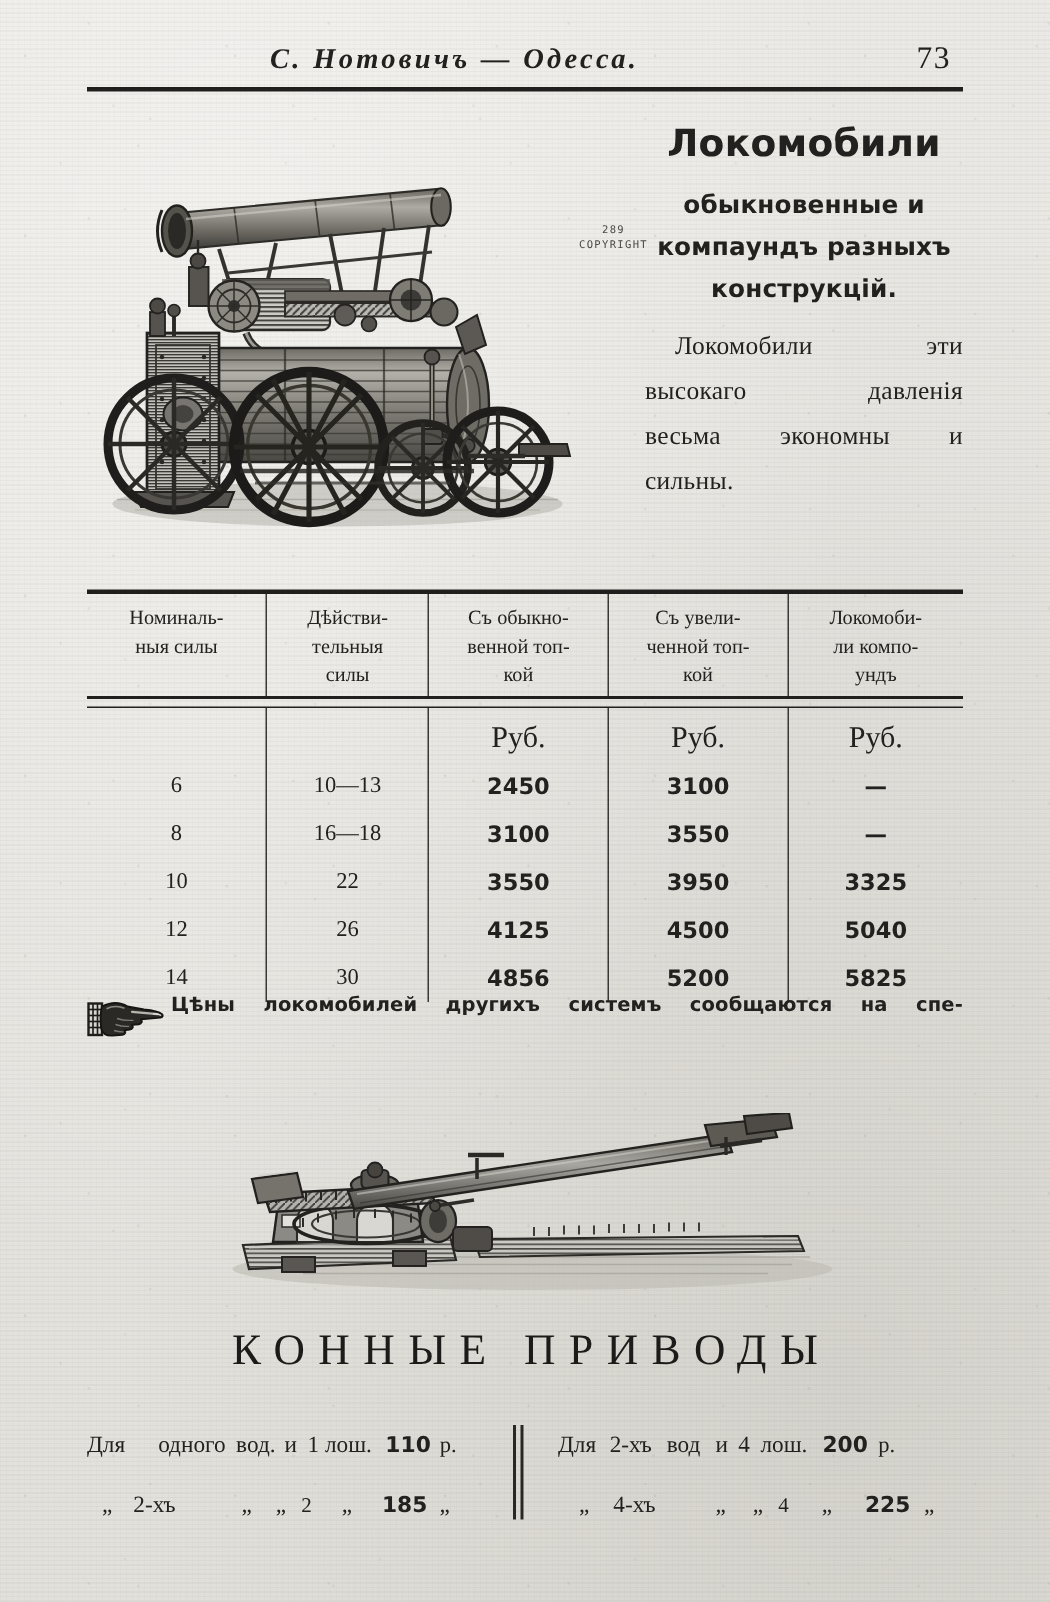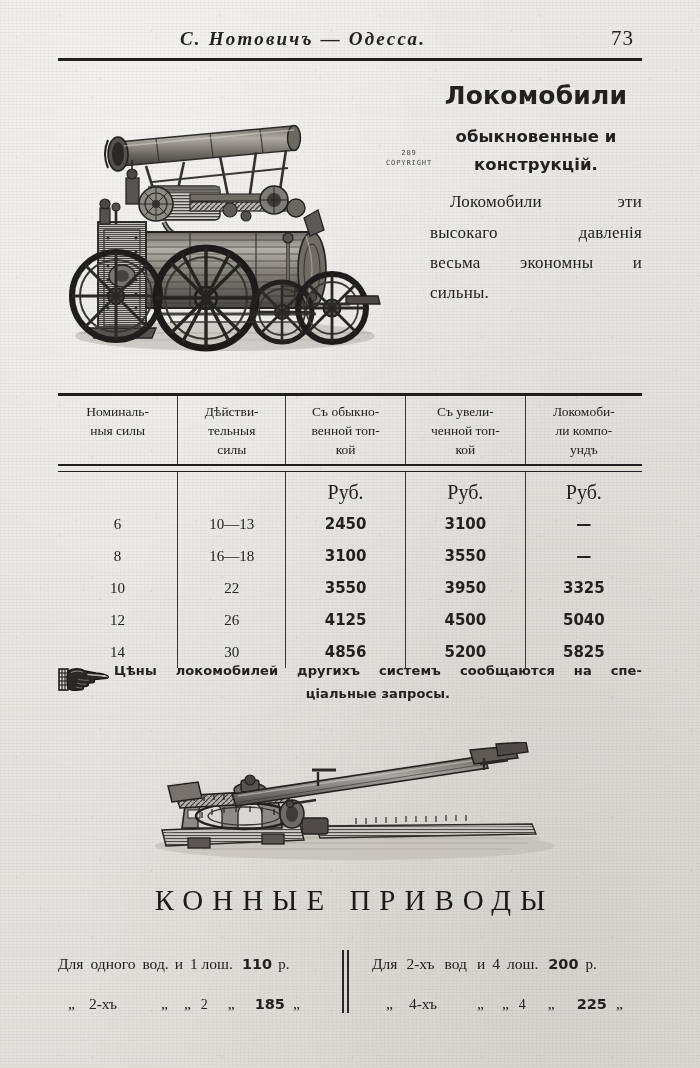--- a/index.html
+++ b/index.html
@@ -270,21 +270,21 @@
   .pline .amt {
     font-family: "DejaVu Sans", sans-serif;
     font-weight: 700;
     font-size: 14.5px;
   }
   .pline .rub-unit { font-size: 15px; }
   .ditto { font-style: normal; }
 
   
   .l1 .s1 { }
-  .l1 .s2 { margin-left: 7px; }
+  .l1 .s2 { margin-left: 22px; }
   .l1 .s3 { margin-left: 7px; }
   .l1 .s4 { margin-left: 6px; }
   .l1 .s5 { margin-left: 7px; }
   .l1 .amt { margin-left: 9px; }
   .l1 .rub-unit { margin-left: 6px; }
 
   
   .l2 { padding-left: 10px; }
   .l2 .d1 { }
   .l2 .s2 { margin-left: 14px; }
@@ -555,20 +555,21 @@
 
       <div class="copyright-mark">
         <div>289</div>
         <div>COPYRIGHT</div>
       </div>
 
       <div class="rightcol">
         <div class="rc-h1">Локомобили</div>
         <div class="rc-sub">
           <div>обыкновенные и</div>
+          <div>компаундъ разныхъ</div>
           <div>конструкцій.</div>
         </div>
         <div class="rc-body">
           <div class="firstline">Локомобили эти</div>
           <div>высокаго давленія</div>
           <div>весьма экономны и</div>
           <div style="text-align:left;text-align-last:left">сильны.</div>
         </div>
       </div>
     </div>
@@ -695,21 +696,20 @@
           <g stroke="#9a978f" stroke-width="0.9" opacity=".75">
             <path d="M20,17 C23,18 27,18.4 31,18.2"></path>
             <path d="M19,21 C22,22 25,22.4 28,22.2"></path>
             <path d="M18,25 C20.5,25.8 22.6,26 24.4,25.9"></path>
           </g>
           <path d="M13,10.5 C17,8.6 21,8.6 25,10.2" stroke="#8e8b84" stroke-width="1" fill="none"></path>
         </svg>
       </div>
       <div class="note-text">
         <div class="note-l1">Цѣны локомобилей другихъ  системъ сообщаются на спе-</div>
-        <div class="note-l2">ціальные запросы.</div>
       </div>
     </div>
 
     <div class="engraving2">
       <svg viewBox="0 0 430 126" xmlns="http://www.w3.org/2000/svg">
         <defs>
           <pattern id="woodH" width="4" height="3" patternUnits="userSpaceOnUse">
             <rect width="4" height="3" fill="#c9c7c1"></rect>
             <rect width="4" height="1.1" fill="#4e4b46"></rect>
           </pattern>

